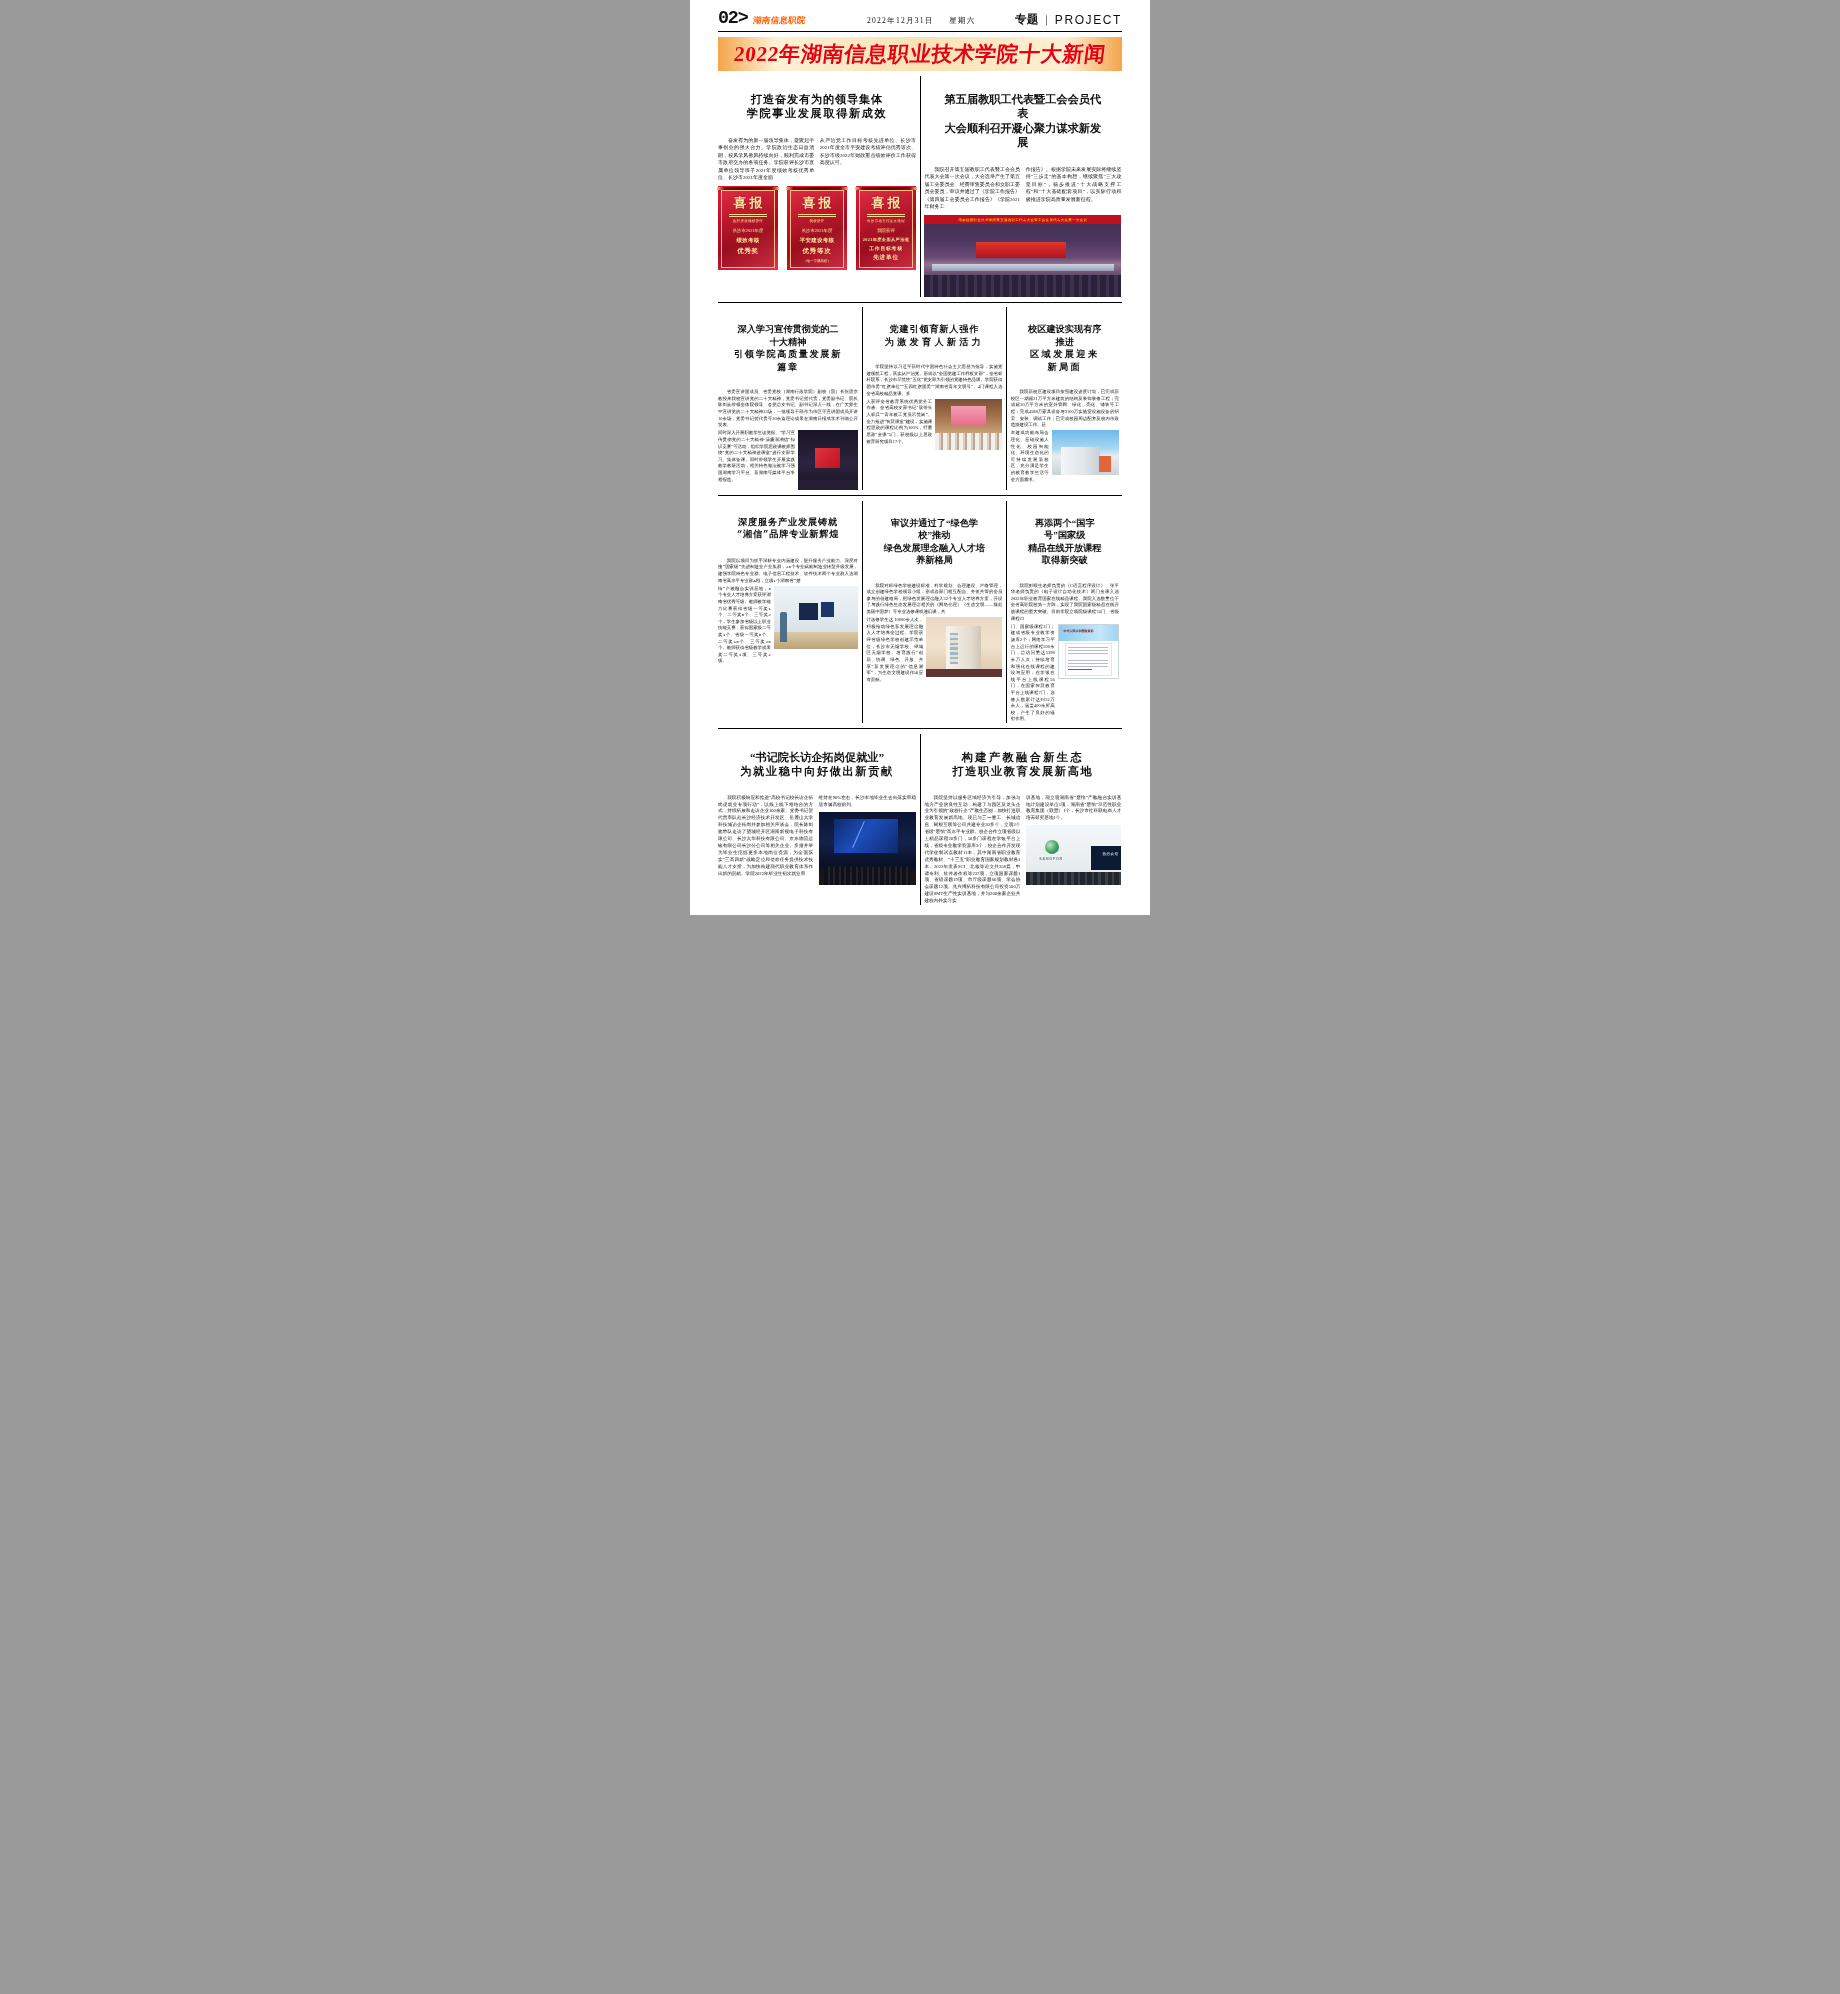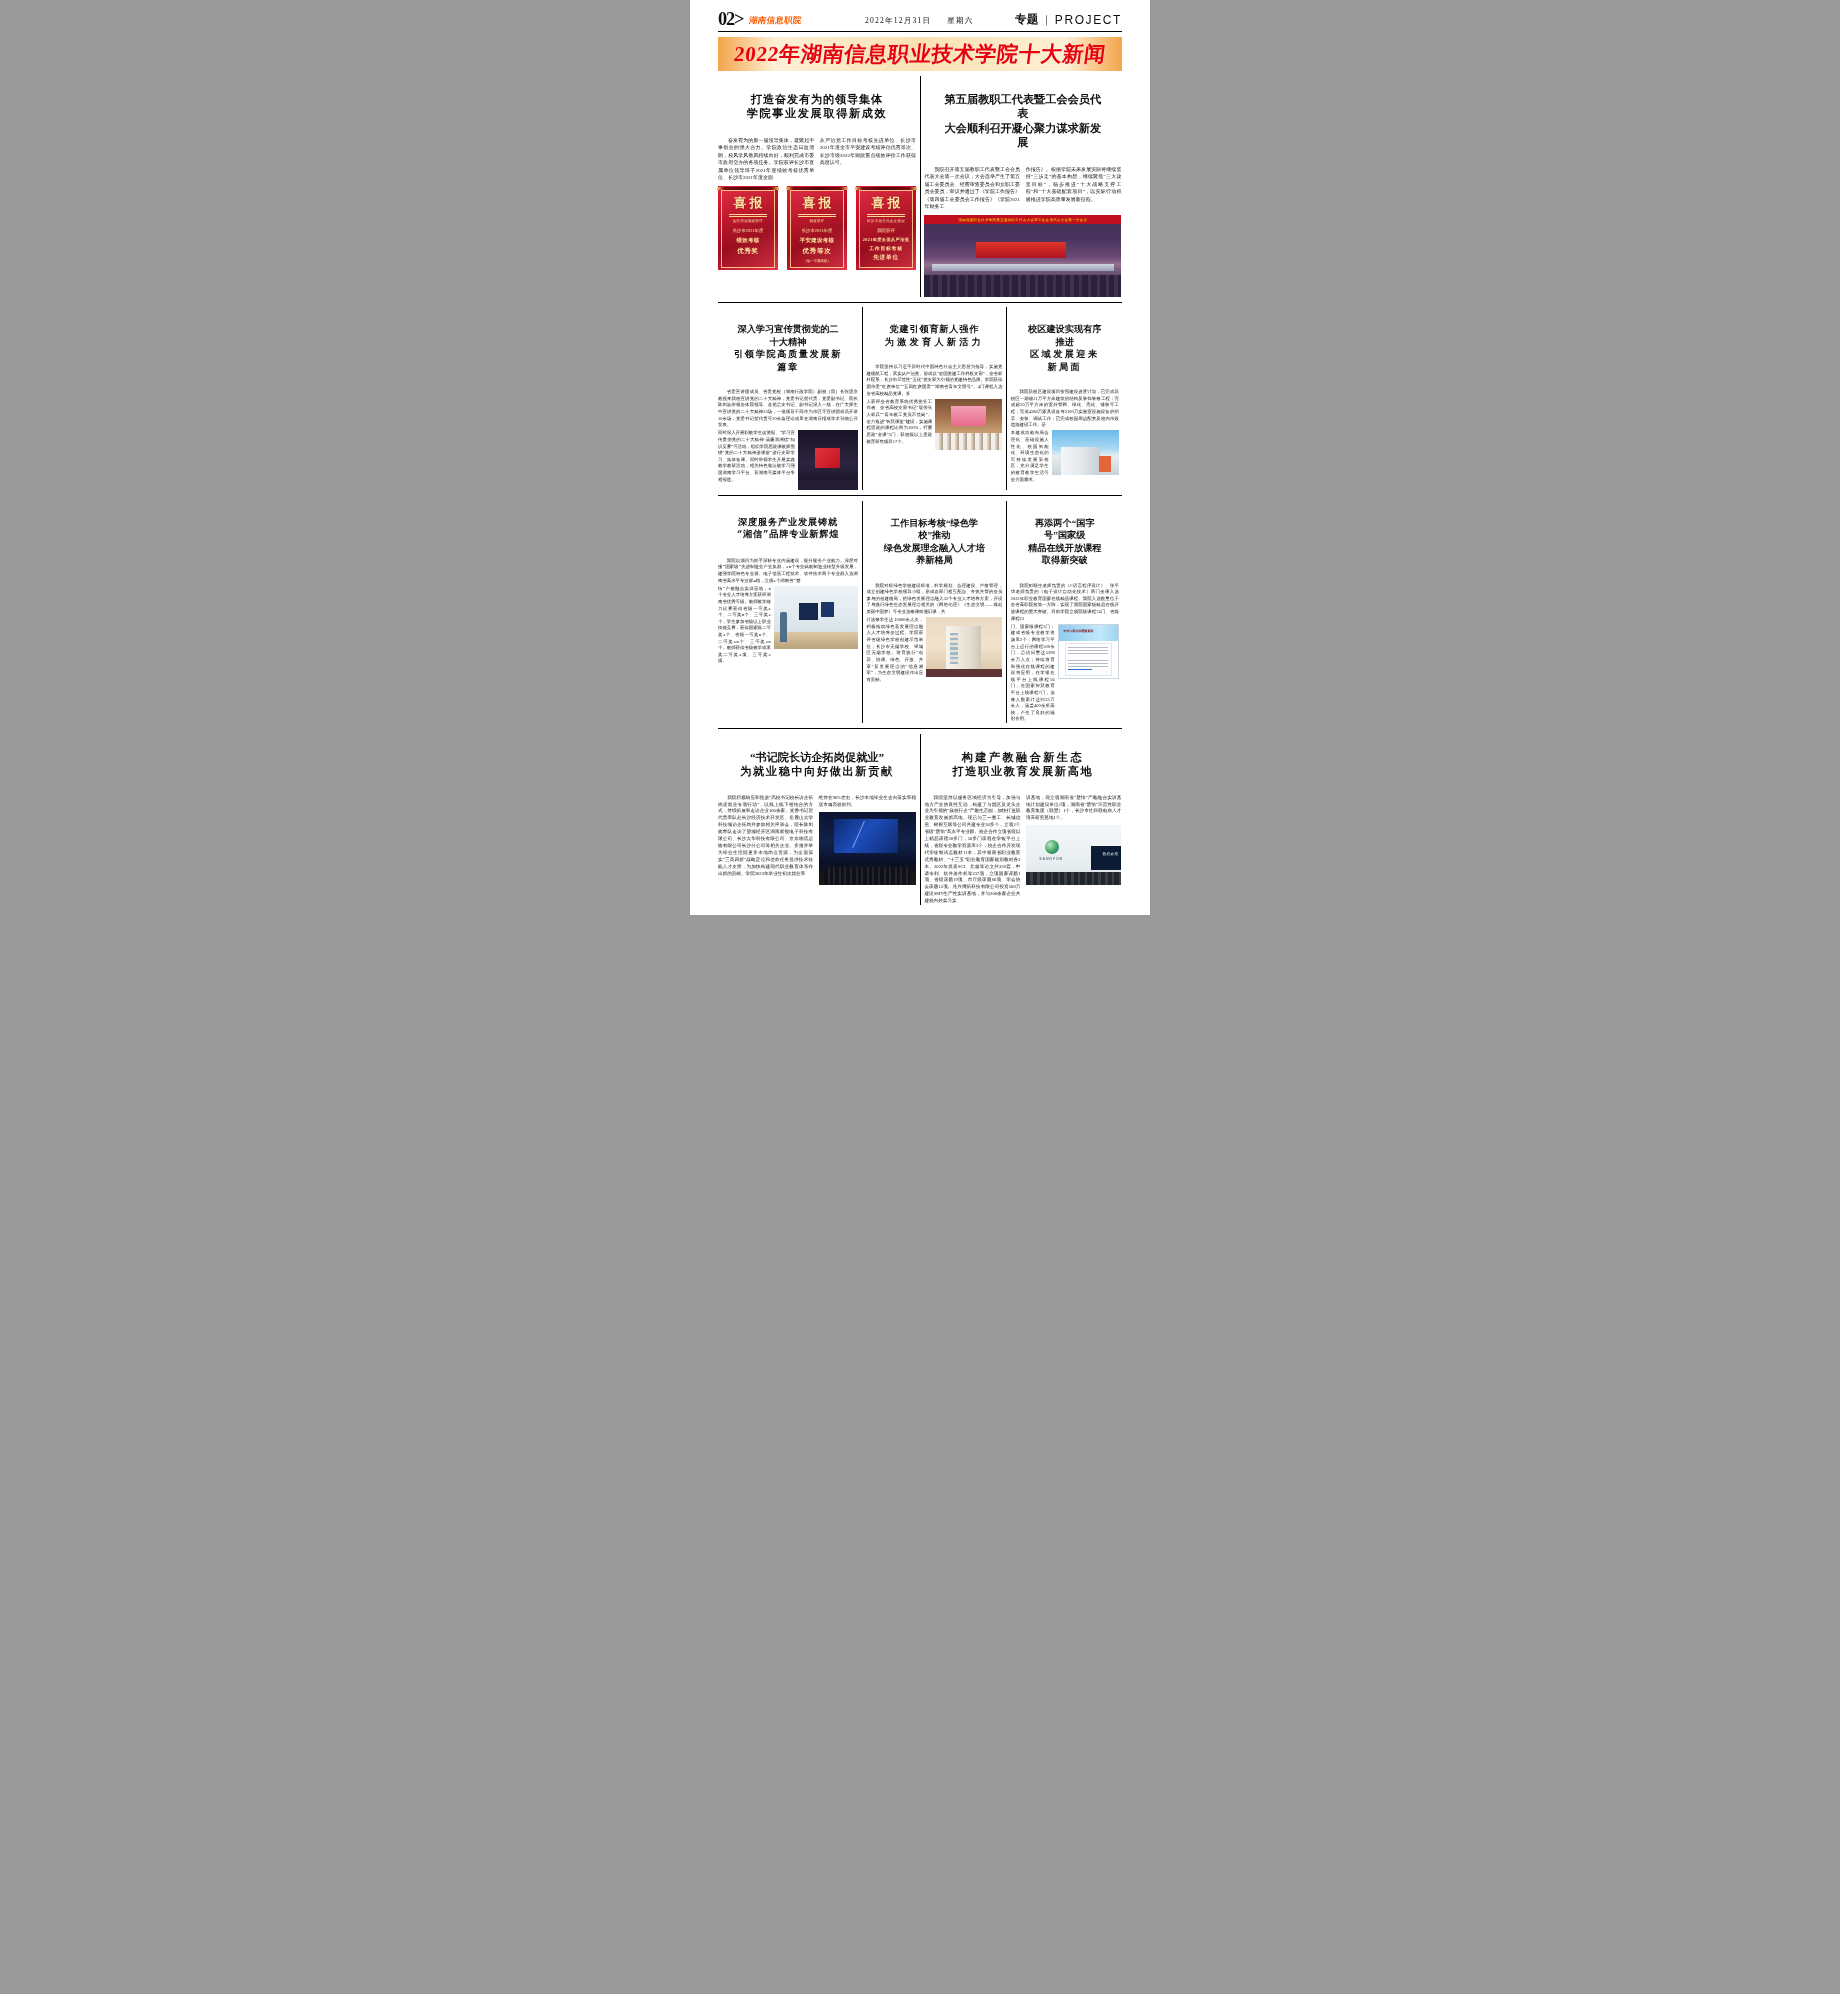--- a/index.html
+++ b/index.html
@@ -1,21 +1,21 @@
 <!DOCTYPE html>
 <html style="font-size:6.4px"><head>
 <meta charset="utf-8">
 <style>
   html,body{margin:0;padding:0;background:#9a9a9a;}
   .page{width:460px;min-height:642px;margin:0 auto;background:#fff;position:relative;
         font-family:"Liberation Serif","DejaVu Serif",serif;color:#111;box-sizing:border-box;
         padding:11.2px 28px 10.4px 28px;}
   
   .hdr{display:flex;align-items:flex-end;}
-  .pagenum{font-family:Liberation Serif, serif;font-weight:900;font-size:18.4px;
+  .pagenum{font-family:Liberation Mono, monospace;font-weight:900;font-size:18.4px;
            line-height:.9;letter-spacing:-1.2px;}
   .brand{color:#ff5a00;font-weight:700;font-size:8.4px;margin:0 0 1.6px 5.6px;transform:skewX(-8deg);
          letter-spacing:0.4px;}
   .hdr-date{flex:1;text-align:center;font-size:7.6px;letter-spacing:1.2px;margin-bottom:1.6px;margin-left:22px;}
   .hdr-sec{display:flex;align-items:flex-end;gap:3.2px;margin-bottom:0.8px;}
   .sec-cn{font-size:11.6px;font-weight:700;}
   .sec-bar{font-size:10.4px;font-weight:400;color:#333;}
   .sec-en{font-family:"Liberation Sans","DejaVu Sans",sans-serif;font-size:12px;letter-spacing:1.6px;}
   .hrule-top{border-top:1.6px solid #000;margin-top:3.2px;}
   
@@ -260,21 +260,21 @@
           <div class="scr1"></div>
           <div class="scr2"></div>
           <div class="desk"></div>
           <div class="person"></div>
         </div>
       </div>
     </article>
     <div class="vsep"></div>
     <article style="width:136px;">
       <h2 class="head-md">
-        <span style="display:block;">工作目标考核“绿色学校”推动</span>
+        <span style="display:block;">审议并通过了“绿色学校”推动</span>
         <span style="display:block;">绿色发展理念融入人才培养新格局</span>
       </h2>
       <p class="body fs11 ind" style="margin-top:3.2px;">我院对标绿色学校建设标准，科学规划、合理建设、严格管理，成立创建绿色学校领导小组，形成各部门相互配合、齐抓共管的全员参与的创建格局，把绿色发展理念融入32个专业人才培养方案，开设了与践行绿色生态发展理念相关的《网络伦理》《生态文明——撑起美丽中国梦》等专业选修课或通识课，共</p>
       <div class="wrap">
         <p class="body fs11">计选修学生达 10000余人次，积极推动绿色新发展理念融入人才培养全过程。学院获评省级绿色学校创建示范单位，长沙市无烟学校、望城区无烟学校。培育践行“创新、协调、绿色、开放、共享”新发展理念的“信息湘军”，为生态文明建设作出应有贡献。</p>
         <div class="photo ph-dusk" style="width:76px;height:60px;">
           <div class="tower"></div>
           <div class="win"></div>
           <div class="gate"></div>
         </div>

